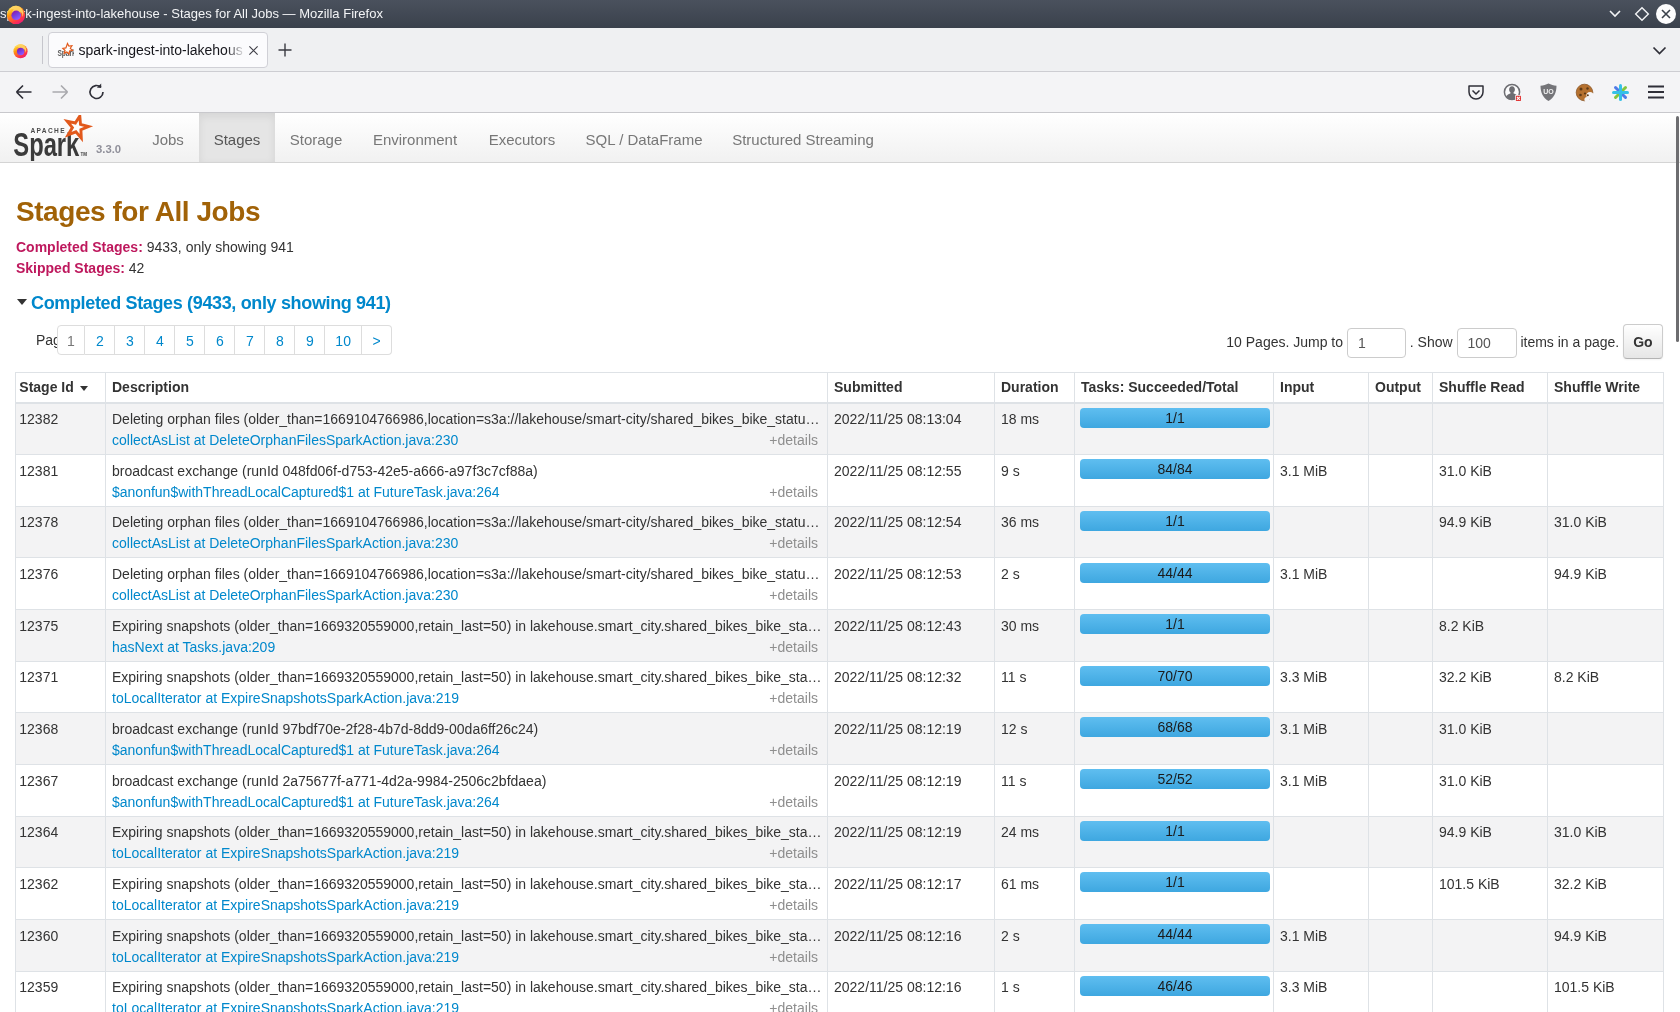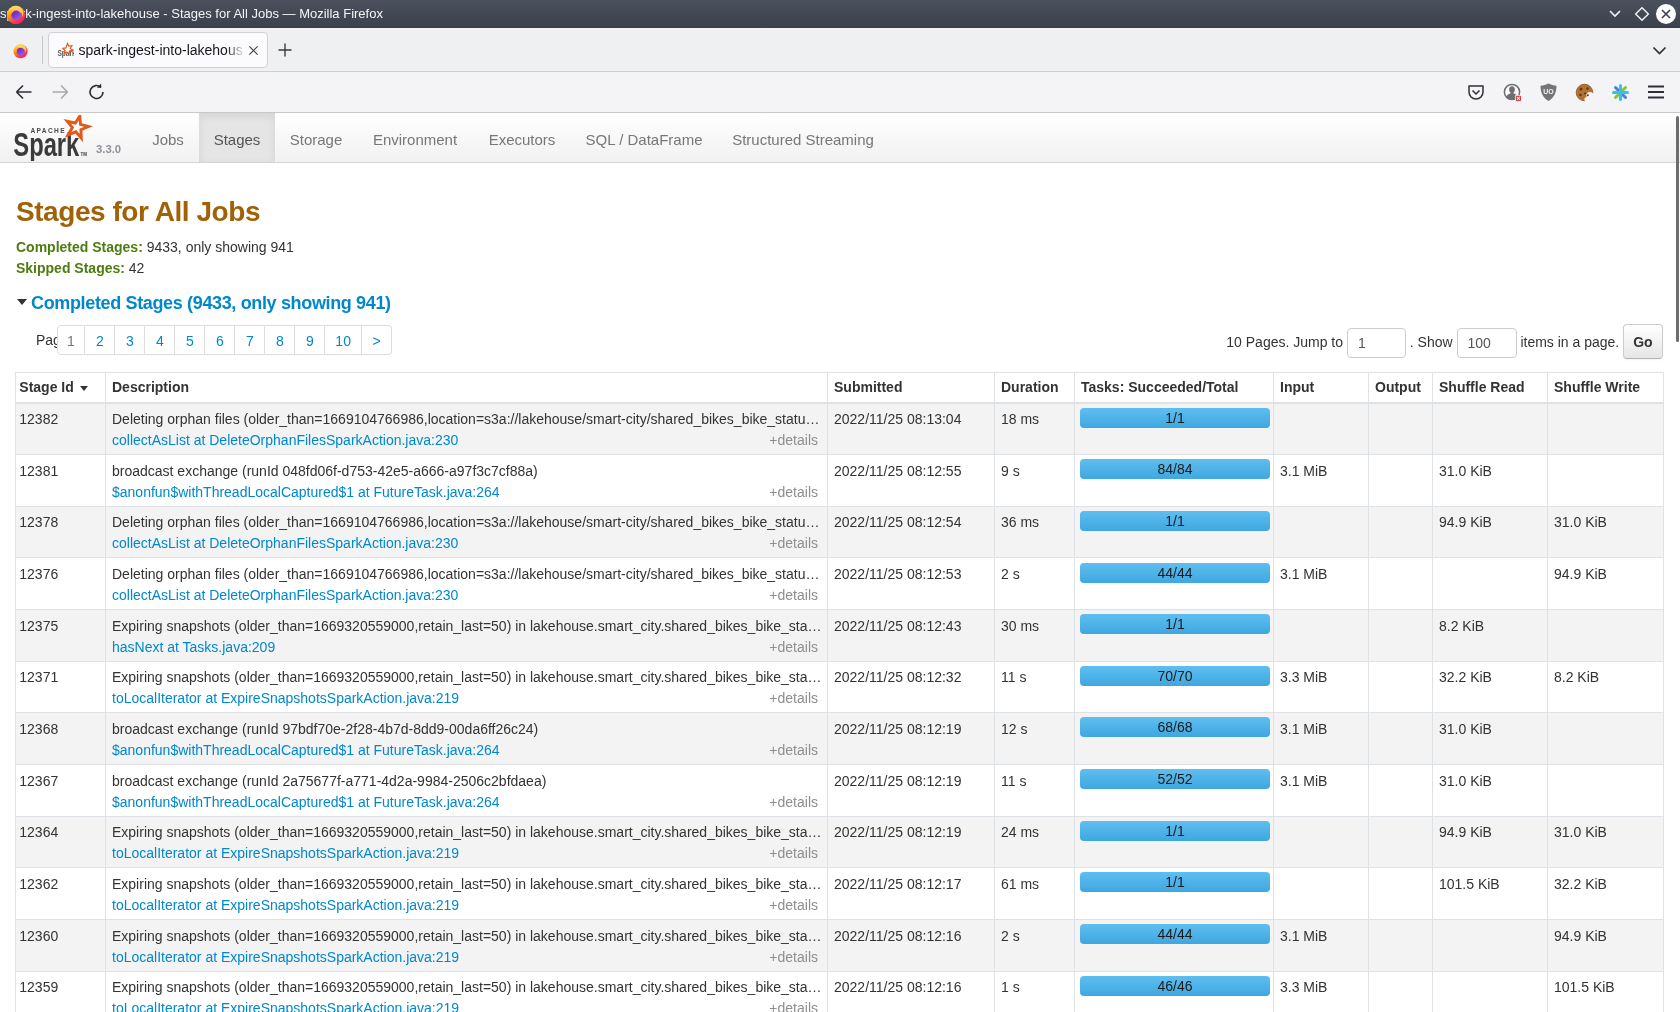--- a/index.html
+++ b/index.html
@@ -40,21 +40,21 @@
 .nav .active { background:#e5e5e5; color:#555;
   box-shadow:inset 0 3px 8px rgba(0,0,0,0.08); }
 .brand { position:absolute; right:19px; top:2px; height:49px; line-height:49px; font-size:15px; color:#999; }
 .brand b { color:#666; }
 .version { position:absolute; left:96px; top:29.7px; font-size:11.3px; font-weight:bold; color:#90909a; }
 
 
 .page { position:absolute; left:0; top:163px; width:1680px; height:849px; background:#fff; }
 h3.title { position:absolute; left:16px; top:34.5px; font-size:28px; letter-spacing:-0.45px; font-weight:bold; color:#a16207; line-height:28px; }
 .sline { position:absolute; left:16px; font-size:14px; line-height:21px; color:#333; }
-.sline a { color:#4d7c0f; font-weight:bold; text-decoration:none; }
+.sline a { color:#be185d; font-weight:bold; text-decoration:none; }
 .collhead { position:absolute; left:31px; top:129.6px; font-size:18px; letter-spacing:-0.35px; font-weight:bold; color:#0088cc; line-height:20px; }
 .caret { position:absolute; left:17px; top:136px; width:0; height:0;
   border-left:5px solid transparent; border-right:5px solid transparent; border-top:6.5px solid #333; }
 
 .pagelabel { position:absolute; left:16px; top:167px; font-size:14px; color:#333; line-height:21px;margin-left:20px; }
 .pager { position:absolute; left:56.5px; top:162px; height:30px; }
 .pager a { float:left; border:1px solid #ddd; border-left:none; height:30px; line-height:30.5px;
   padding:0 10.6px; font-size:14px; color:#0088cc; text-decoration:none; background:#fff; }
 .pager a.first { border-left:1px solid #ddd; border-radius:4px 0 0 4px; color:#777; padding:0 9.55px; }
 .pager a.ten { padding:0 10.1px; }

